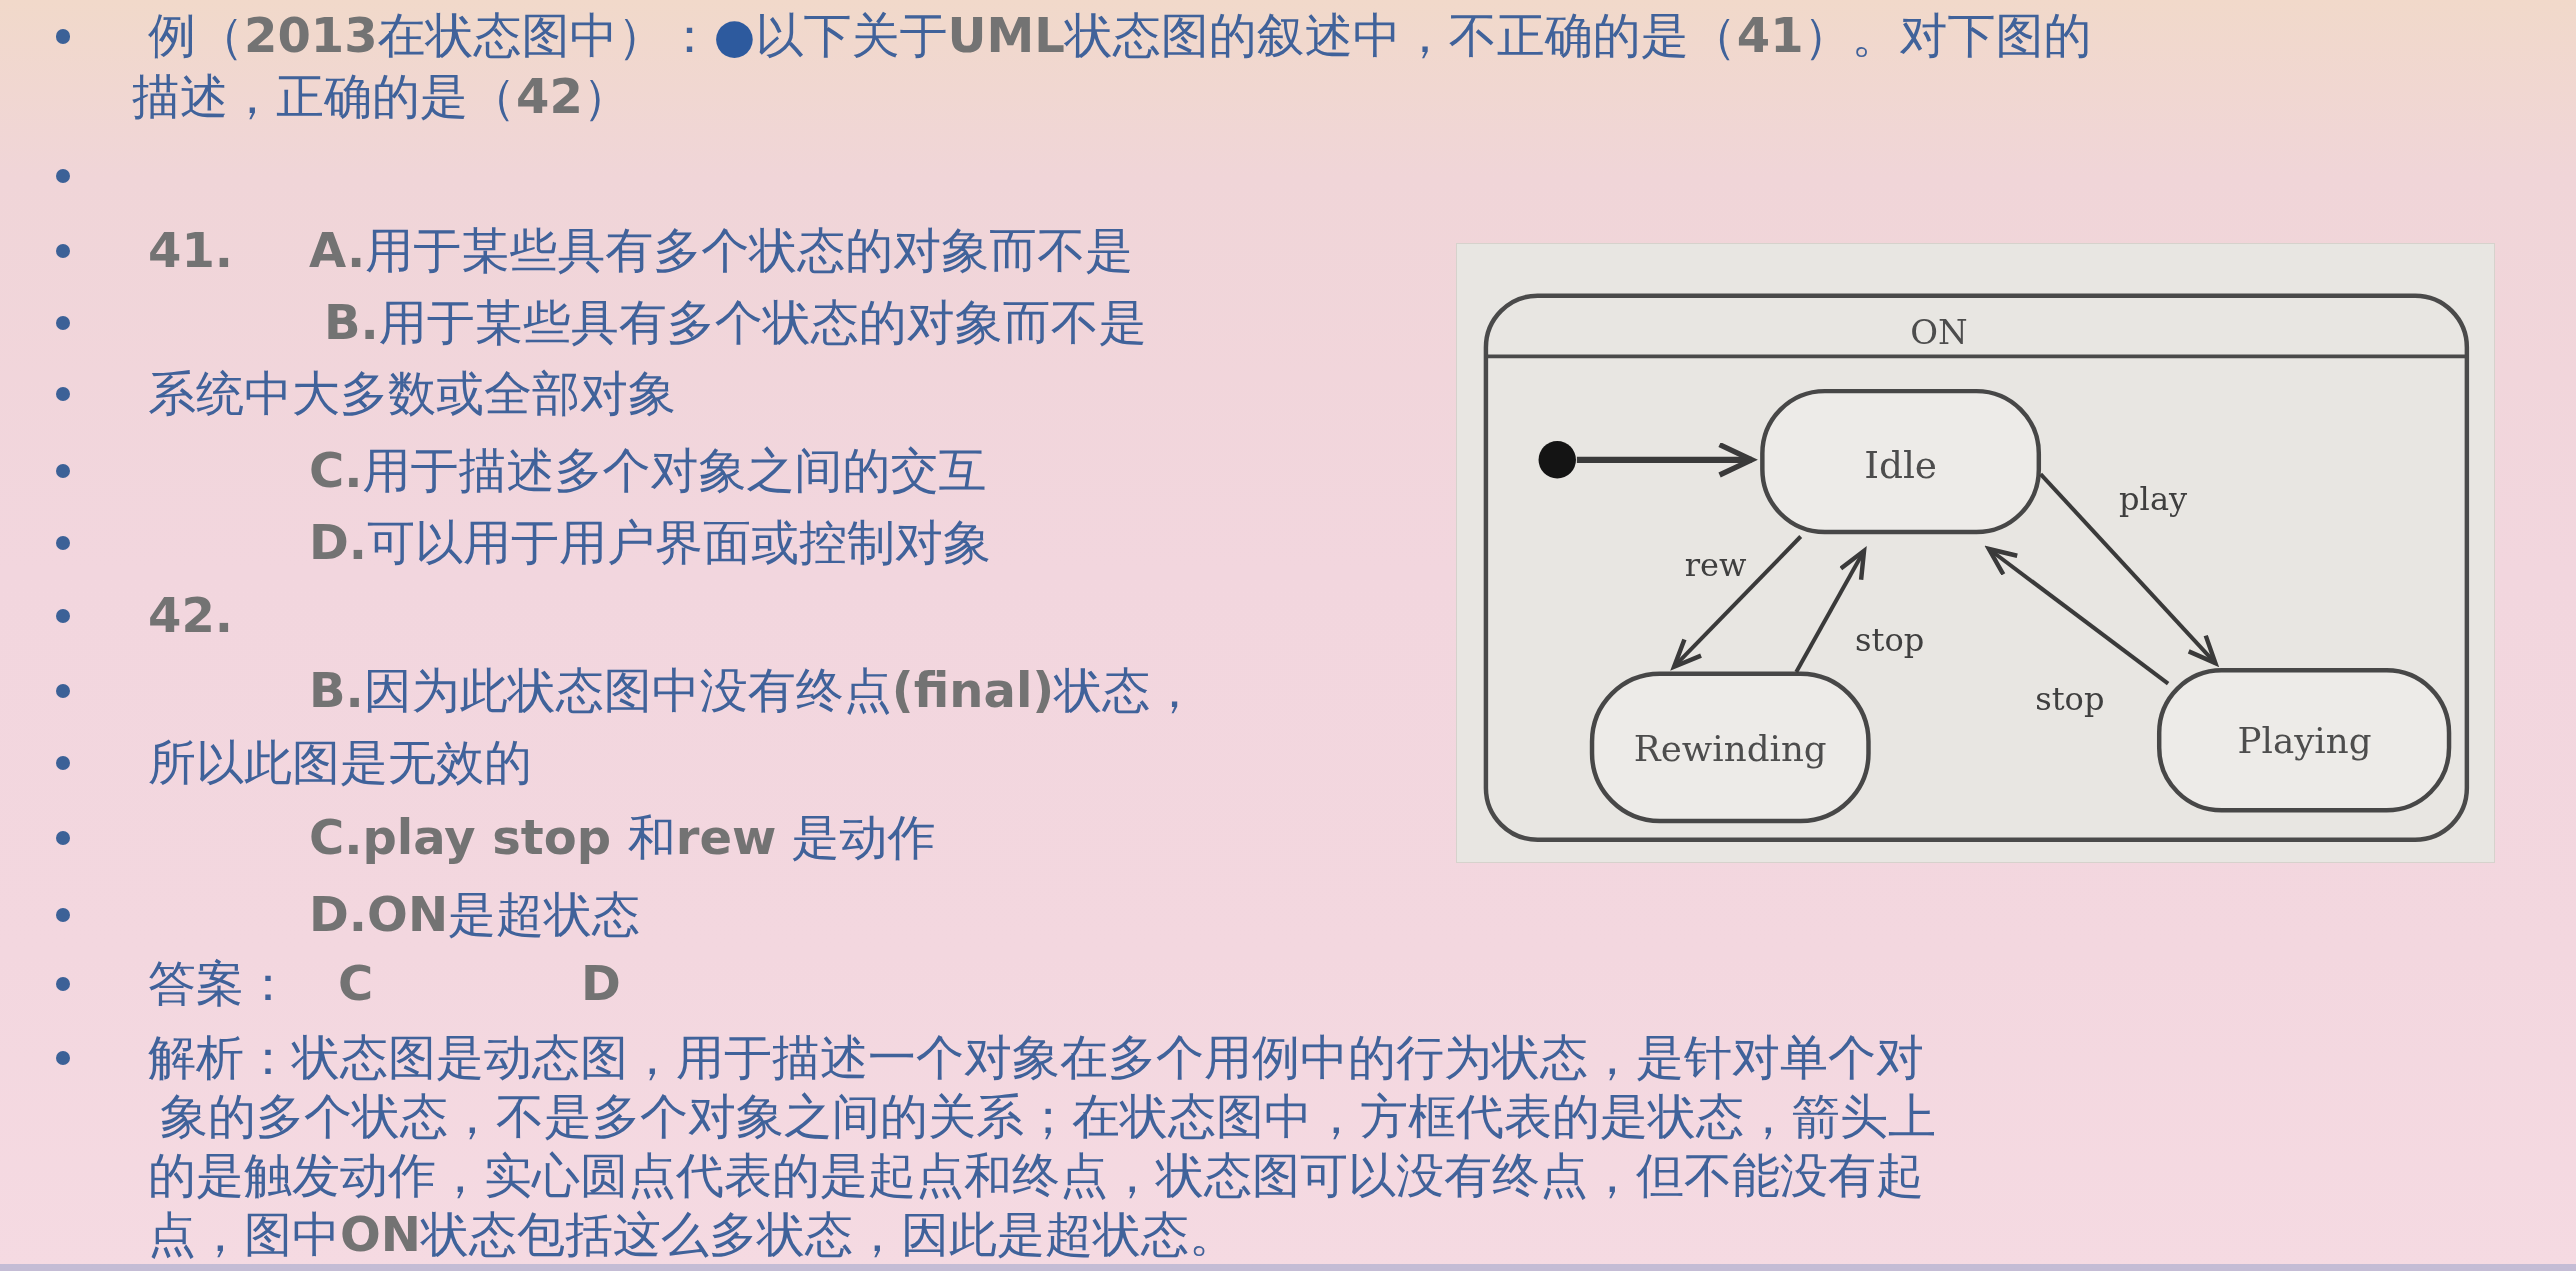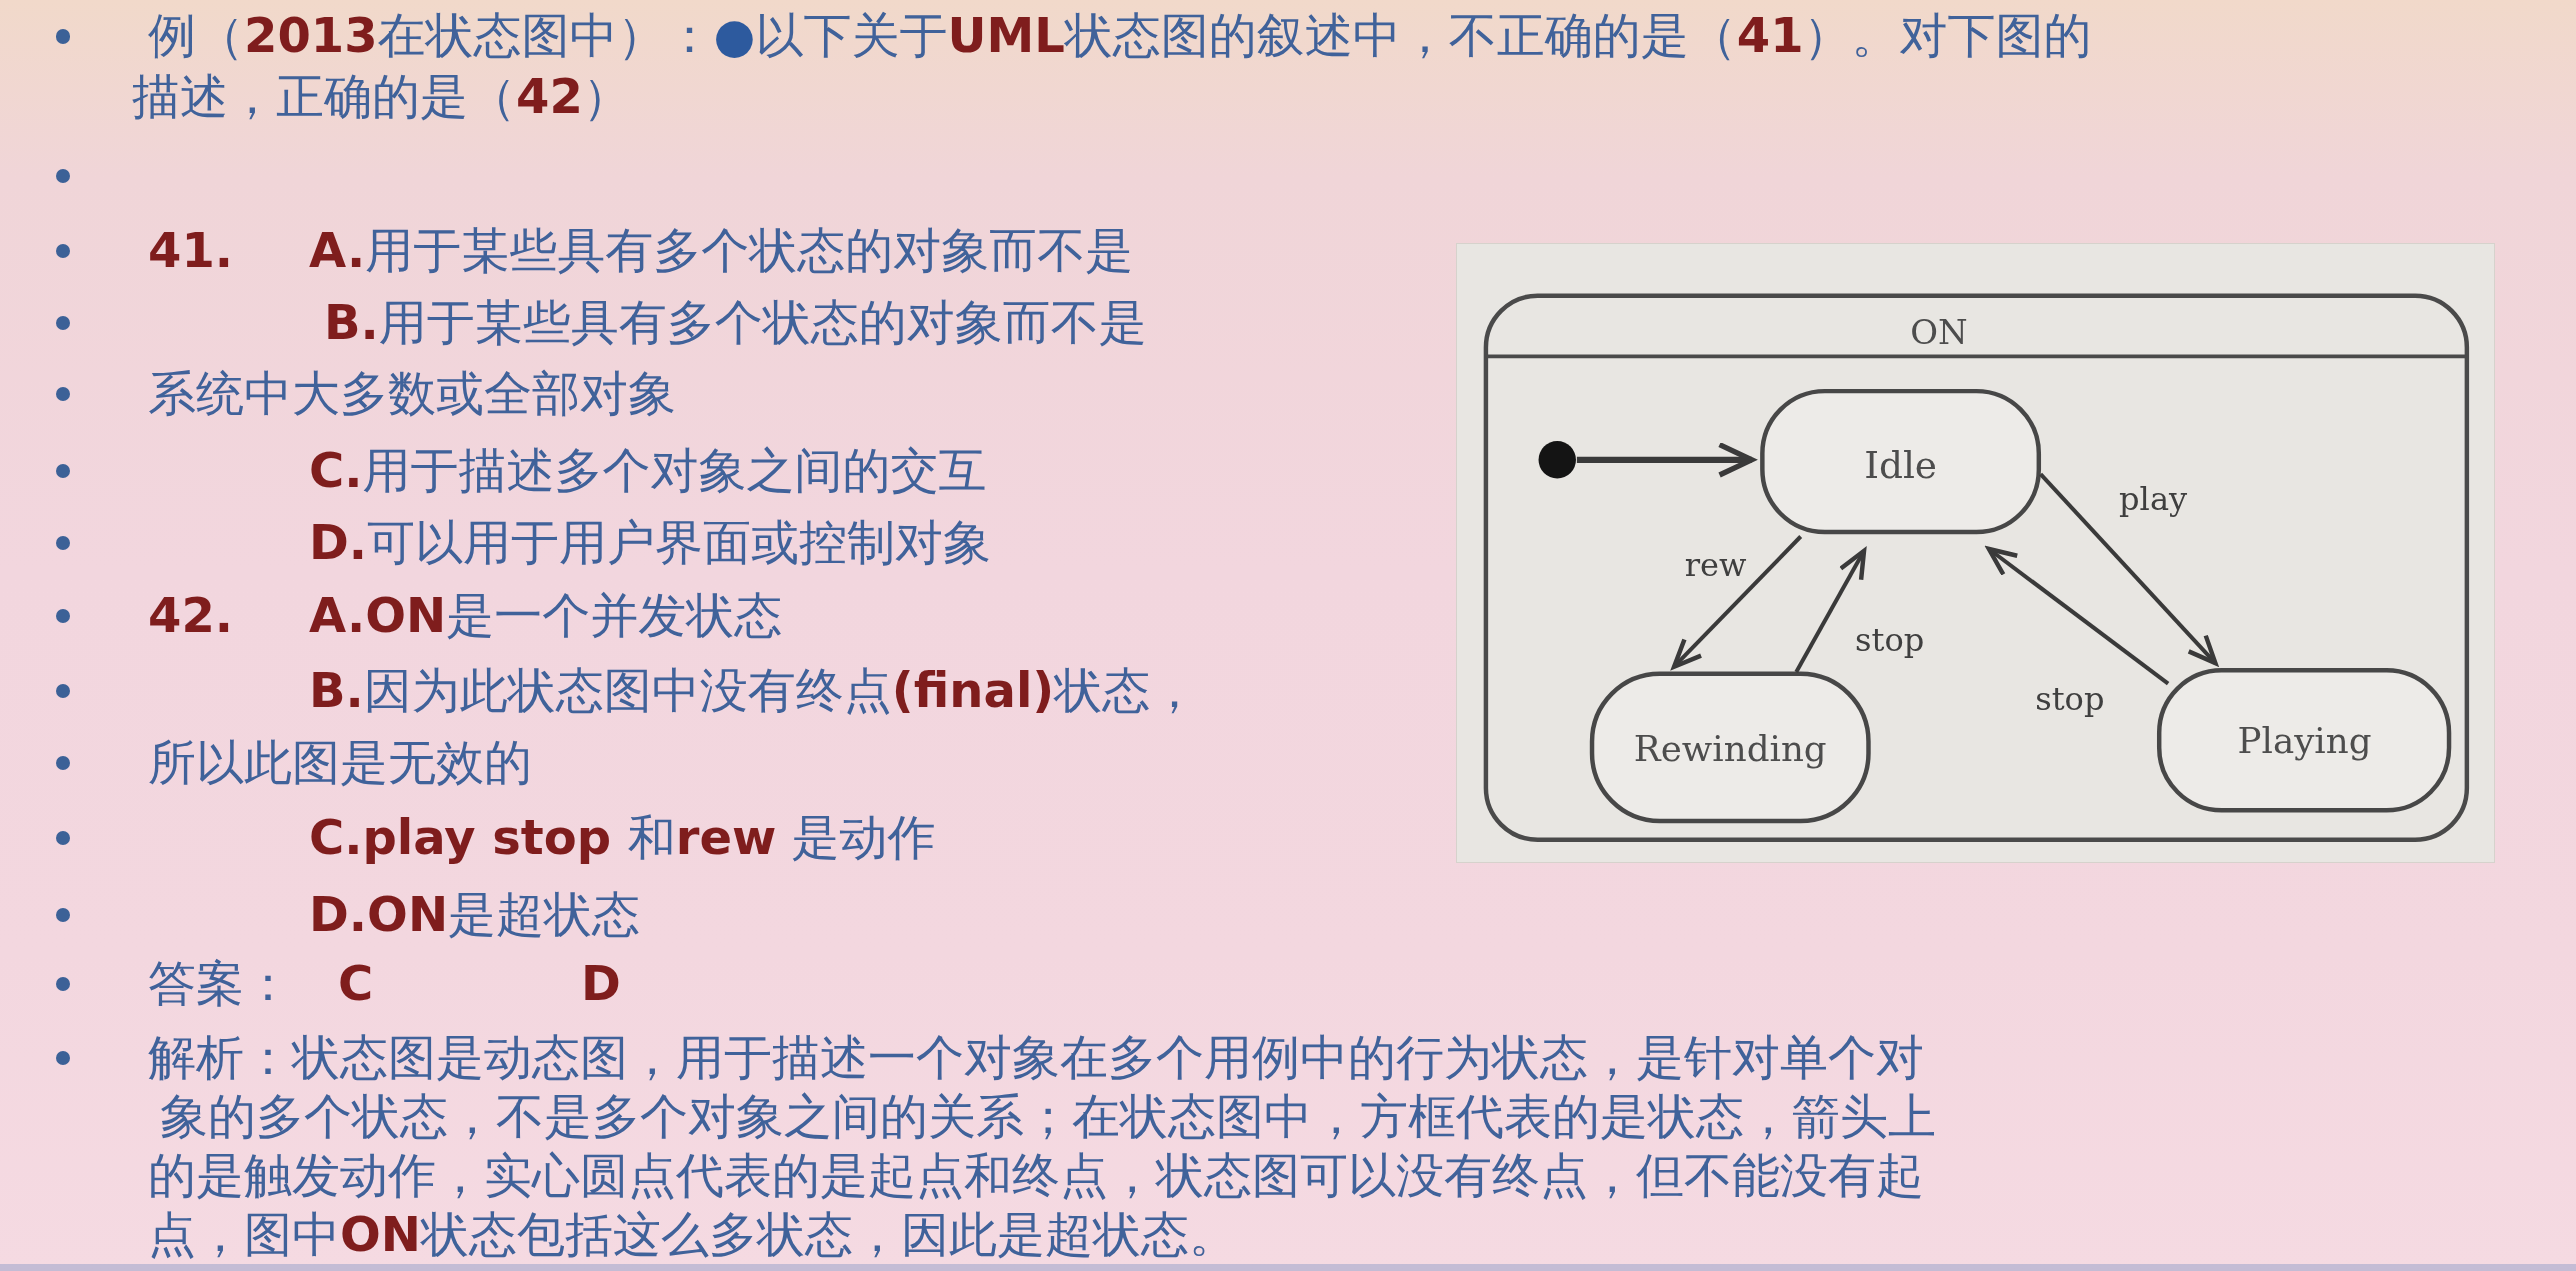--- a/index.html
+++ b/index.html
@@ -10,21 +10,21 @@
   }
   .line{
     position:absolute;left:0;width:2576px;height:61px;
     font-size:48px;line-height:61px;color:#40629a;white-space:nowrap;
   }
   .t{position:absolute;top:0;white-space:nowrap;}
   .bullet{
     position:absolute;left:56px;top:24px;width:14.3px;height:14.3px;
     border-radius:50%;background:#3c6197;
   }
-  .b{font-weight:bold;color:#7f1d1d;}
+  .b{font-weight:bold;color:#737373;}
   .dotseg{color:#2d5a9e;}
   .panel{
     position:absolute;left:1456px;top:243px;width:1039px;height:620px;
     background:#e8e6e2;border:0.9px solid #d6d2cc;box-sizing:border-box;
   }
   .panel svg{display:block;width:100%;height:100%;}
   .state-label{font-family:"DejaVu Serif",serif;fill:#4d4d4d;}
   .trans-label{font-family:"DejaVu Serif",serif;fill:#3f3f3f;}
   .bottom-strip{
     position:absolute;left:0;bottom:0;width:2576px;height:8px;
@@ -69,21 +69,20 @@
 </div>
 
 <div class="line" style="top:512px">
   <span class="bullet"></span>
   <span class="t" style="left:309px"><span class="b">D.</span><span>可以用于用户界面或控制对象</span></span>
 </div>
 
 <div class="line" style="top:585px">
   <span class="bullet"></span>
   <span class="t b" style="left:148px">42.</span>
-  <span class="t" style="left:309px"><span class="b">A.ON</span><span>是一个并发状态</span></span>
 </div>
 
 <div class="line" style="top:660px">
   <span class="bullet"></span>
   <span class="t" style="left:309px"><span class="b">B.</span><span>因为此状态图中没有终点</span><span class="b">(final)</span><span>状态，</span></span>
 </div>
 
 <div class="line" style="top:732px">
   <span class="bullet"></span>
   <span class="t" style="left:148px">所以此图是无效的</span>

